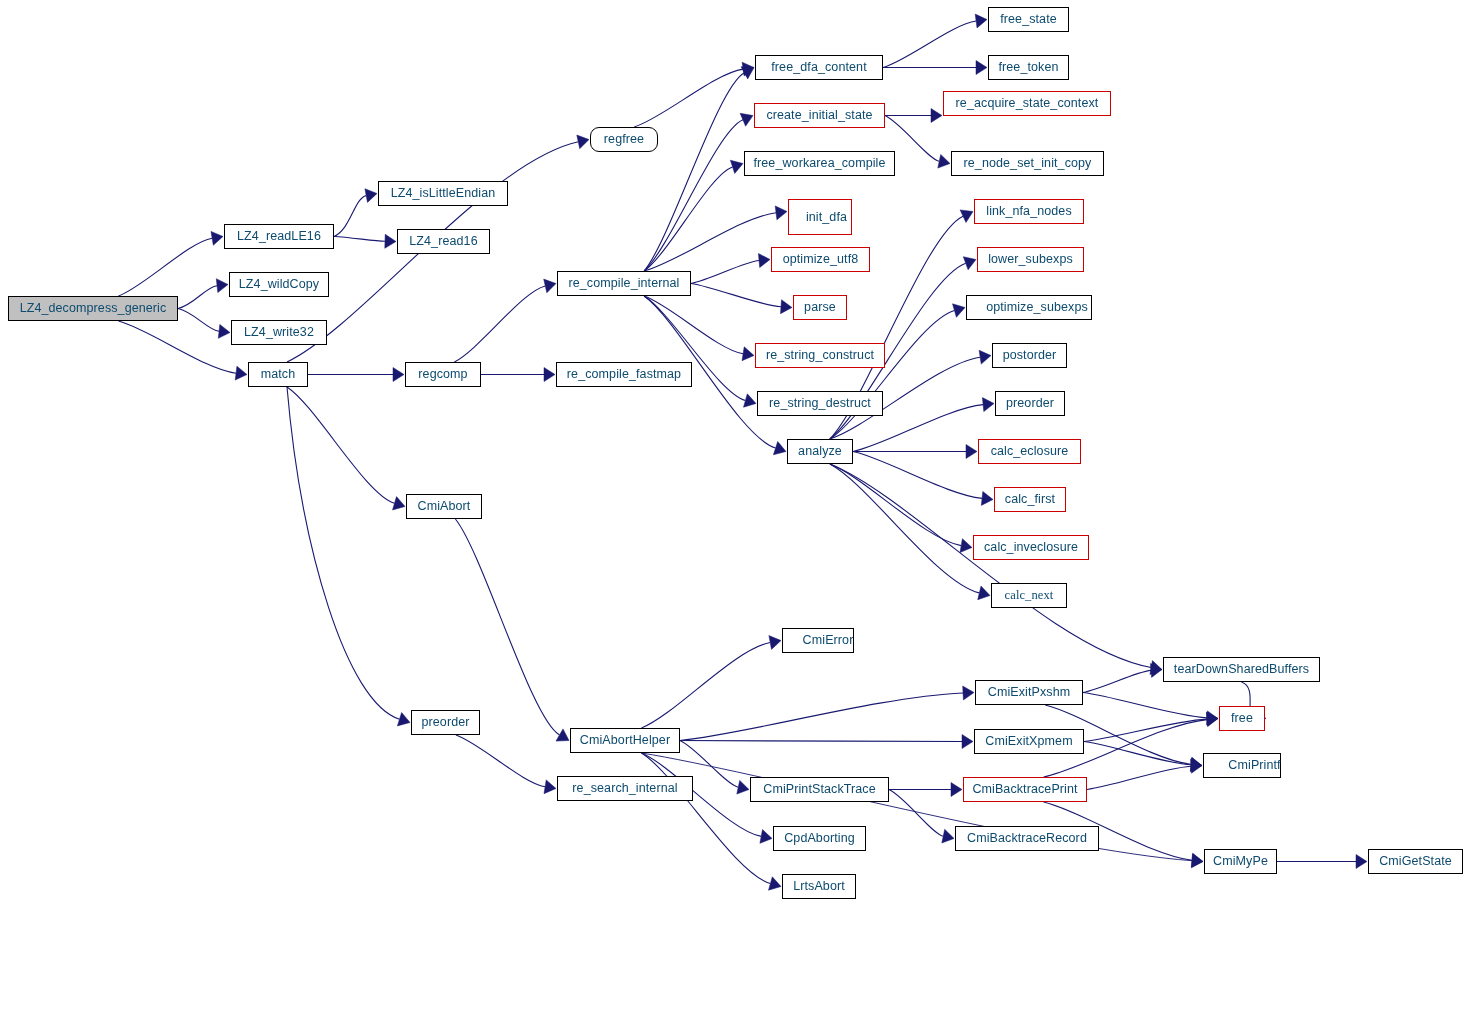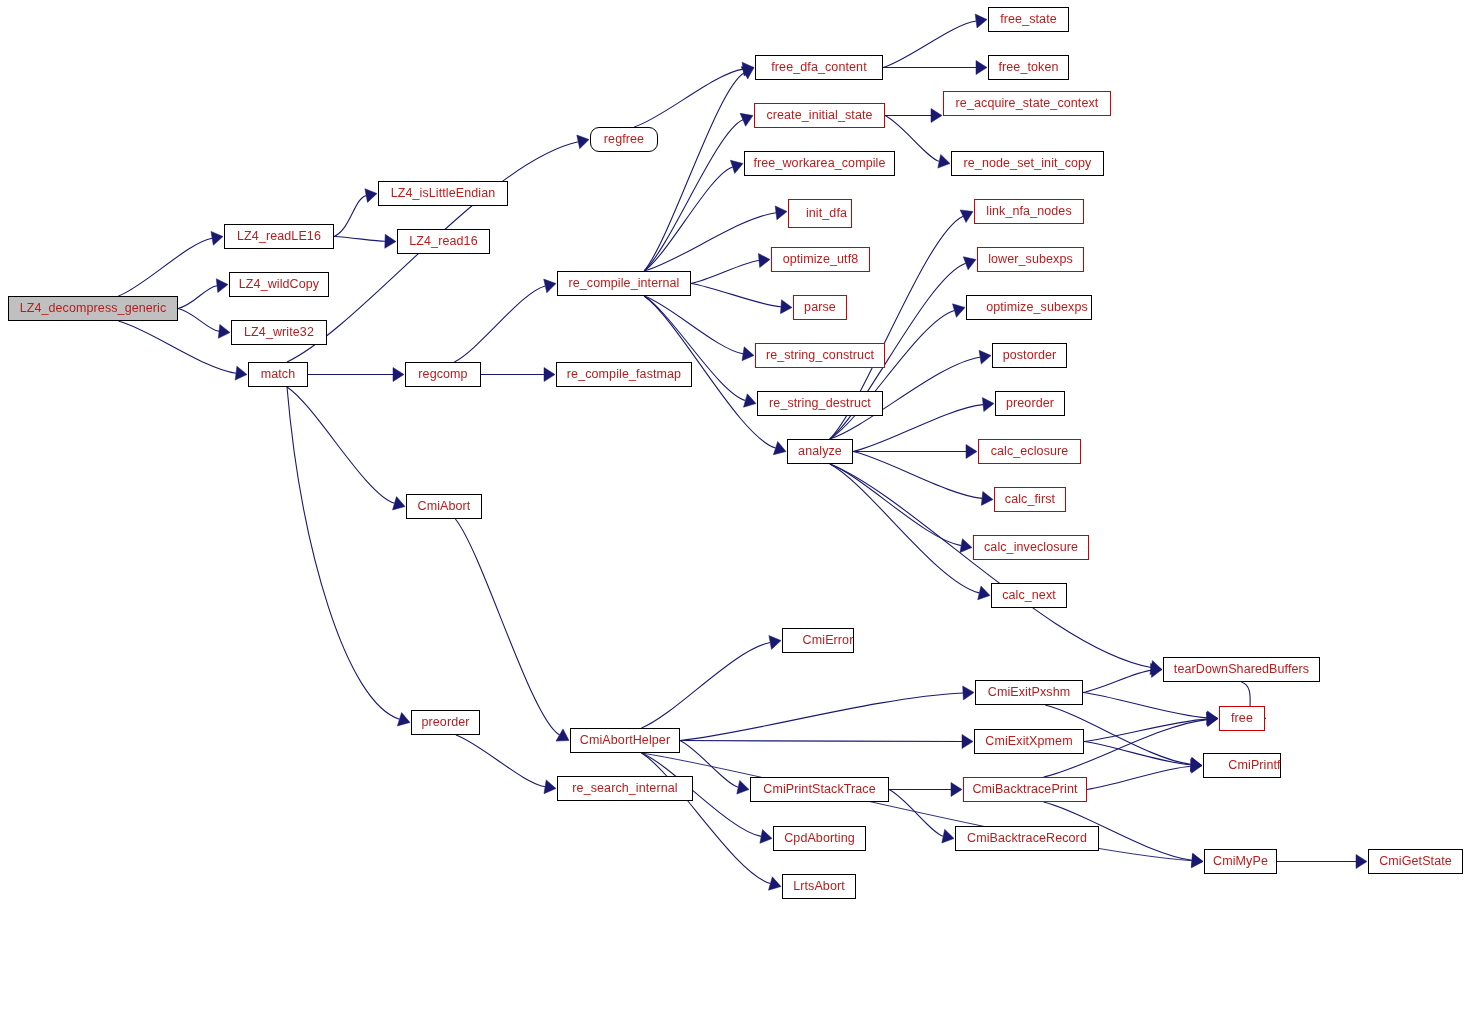--- a/index.html
+++ b/index.html
@@ -26,21 +26,21 @@
     position: absolute;
     left: 0; top: 0;
     width: 1469px;
     height: 1015px;
   }
   .node {
     position: absolute;
     box-sizing: border-box;
     border: 1px solid #000000;
     background: #ffffff;
-    color: #b91c1c;
+    color: #0c4a6e;
     font-size: 12.5px;
     line-height: 1;
     display: flex;
     align-items: center;
     justify-content: center;
     white-space: nowrap;
     letter-spacing: 0.1px;
   }
   .node.red {
     border-color: #cc0000;
@@ -221,21 +221,21 @@
       </div>
       <div class="node red" style="left: 943px; top: 91px; width: 168px; height: 25px;">
         <span class="node-label">re_acquire_state_context</span>
       </div>
       <div class="node" style="left: 744px; top: 151px; width: 151px; height: 25px;">
         <span class="node-label">free_workarea_compile</span>
       </div>
       <div class="node" style="left: 951px; top: 151px; width: 153px; height: 25px;">
         <span class="node-label">re_node_set_init_copy</span>
       </div>
-      <div class="node red" style="left: 788px; top: 199px; width: 64px; height: 29px; padding-left: 13px;">
+      <div class="node red" style="left: 788px; top: 199px; width: 64px; height: 36px; padding-left: 13px;">
         <span class="node-label">init_dfa</span>
       </div>
       <div class="node red" style="left: 771px; top: 247px; width: 99px; height: 25px;">
         <span class="node-label">optimize_utf8</span>
       </div>
       <div class="node red" style="left: 793px; top: 295px; width: 54px; height: 25px;">
         <span class="node-label">parse</span>
       </div>
       <div class="node red" style="left: 755px; top: 343px; width: 130px; height: 25px;">
         <span class="node-label">re_string_construct</span>
@@ -263,21 +263,21 @@
       </div>
       <div class="node red" style="left: 978px; top: 439px; width: 103px; height: 25px;">
         <span class="node-label">calc_eclosure</span>
       </div>
       <div class="node red" style="left: 994px; top: 487px; width: 72px; height: 25px;">
         <span class="node-label">calc_first</span>
       </div>
       <div class="node red" style="left: 973px; top: 535px; width: 116px; height: 25px;">
         <span class="node-label">calc_inveclosure</span>
       </div>
-      <div class="node" style="left: 991px; top: 583px; width: 76px; height: 25px;">
+      <div class="node" style="left: 991px; top: 583px; width: 76px; height: 25px; font-family: Liberation Serif, serif;">
         <span class="node-label">calc_next</span>
       </div>
       <div class="node" style="left: 406px; top: 494px; width: 76px; height: 25px;">
         <span class="node-label">CmiAbort</span>
       </div>
       <div class="node" style="left: 411px; top: 710px; width: 69px; height: 25px;">
         <span class="node-label">preorder</span>
       </div>
       <div class="node" style="left: 570px; top: 728px; width: 110px; height: 25px;">
         <span class="node-label">CmiAbortHelper</span>

